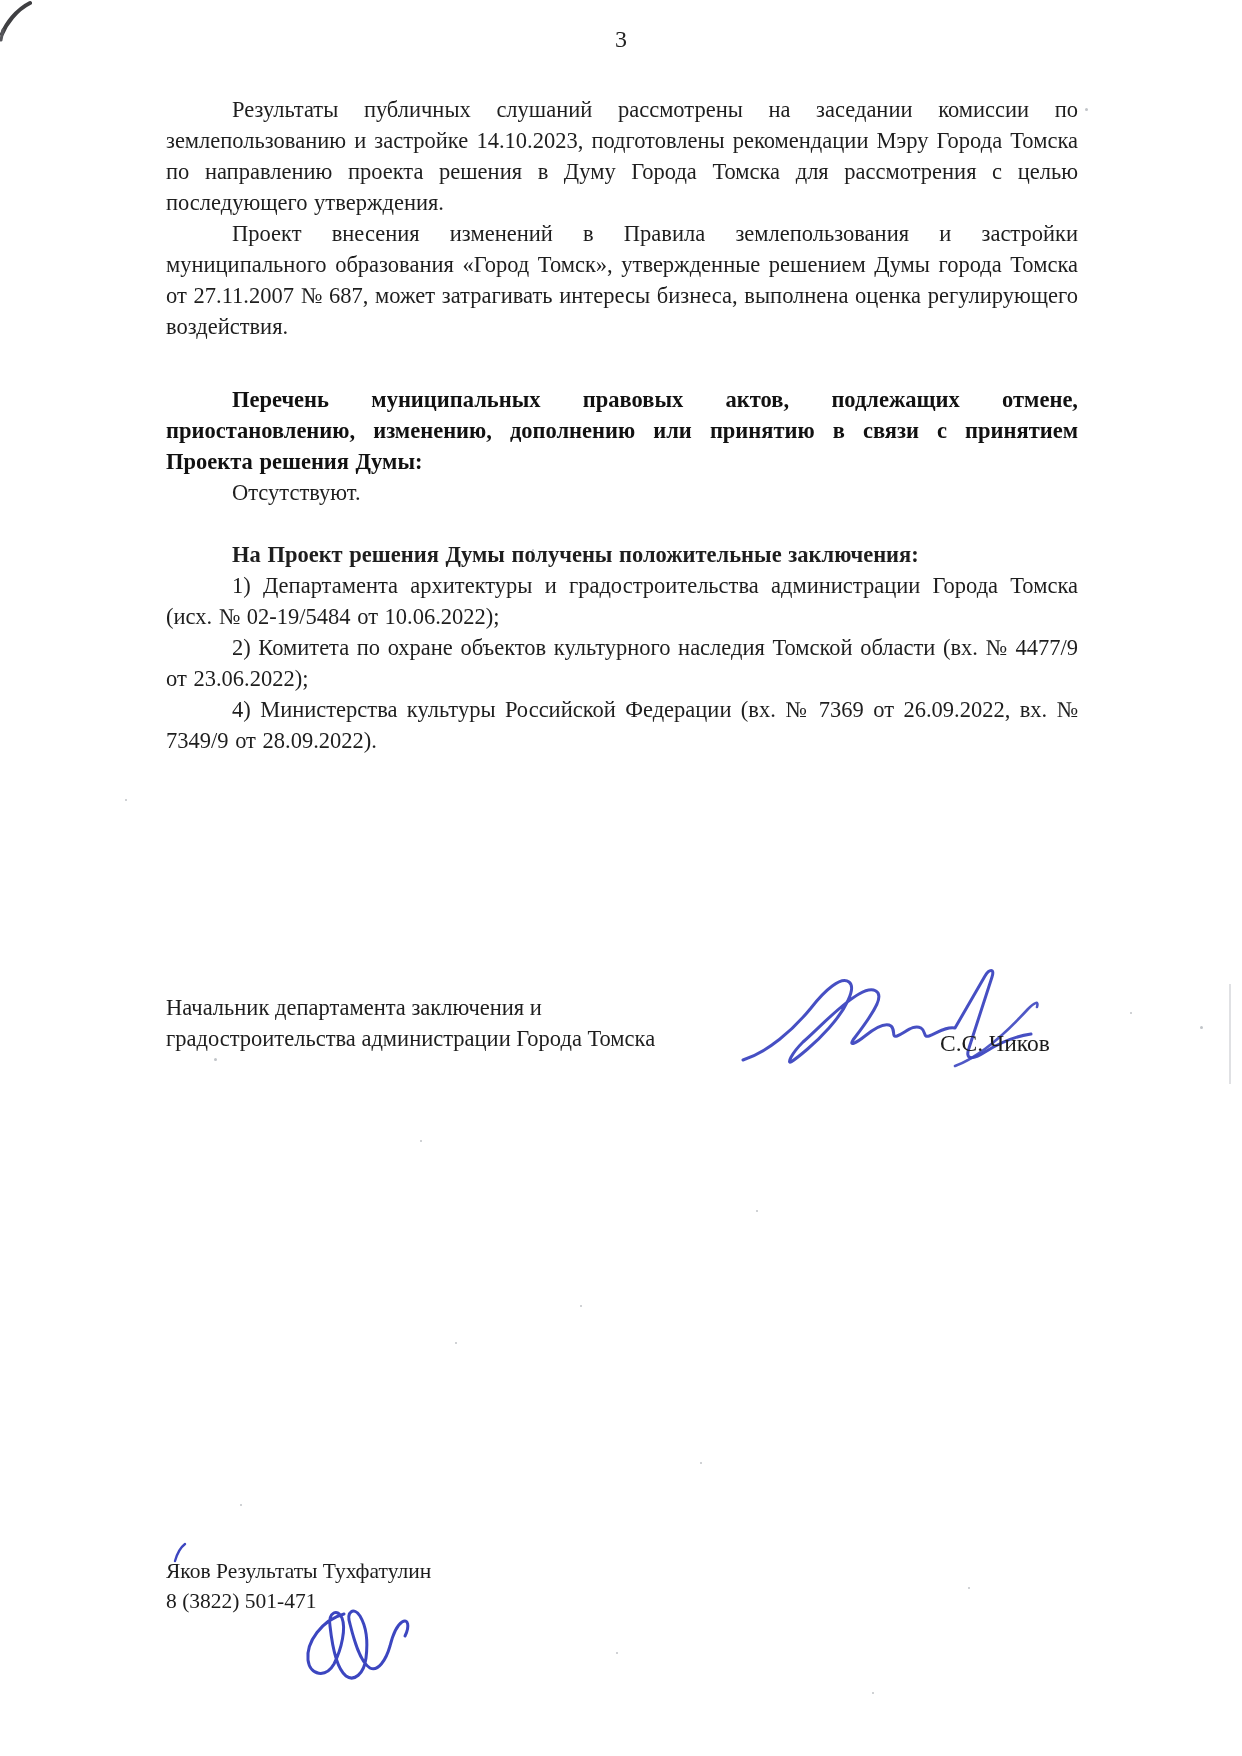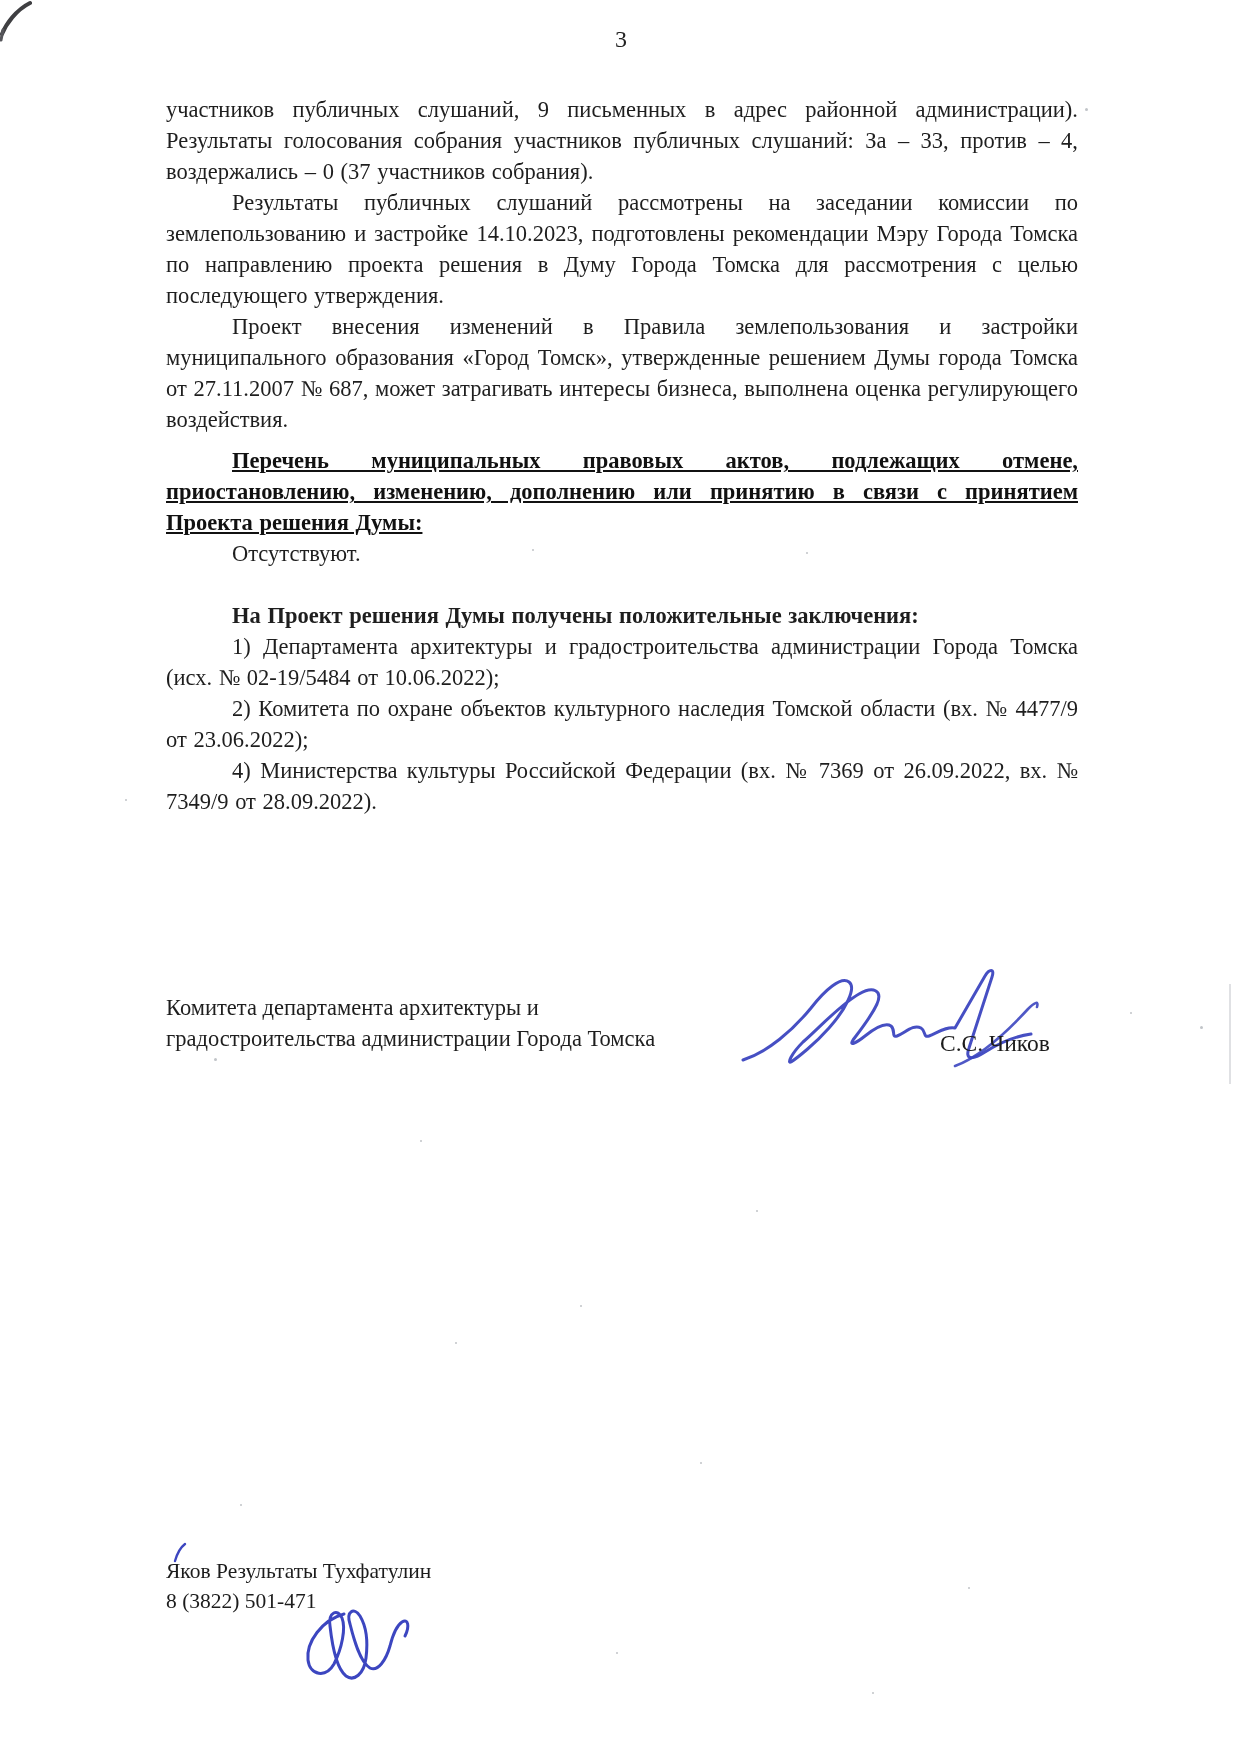--- a/index.html
+++ b/index.html
@@ -16,21 +16,21 @@
     text-align:center;font-size:24px;color:#222;
   }
   .content{
     position:absolute;left:166px;top:94px;width:912px;
     font-size:22.5px;line-height:31px;
     text-align:justify;
   }
   .para{margin:0;text-align:justify;text-align-last:left;word-spacing:1px;}
   .ind{text-indent:66px;}
   .bold{font-weight:bold;color:#111;}
-  .gap-lg{margin-top:10px;text-decoration:underline;}
+  .gap-lg{margin-top:42px;}
   .gap-md{margin-top:31px;font-weight:bold;}
   .signature-block{position:absolute;left:166px;top:992px;width:1010px;}
   .sig-title{font-size:22.5px;line-height:31px;}
   .sig-name{
     position:absolute;left:940px;top:1030px;
     font-size:23.5px;color:#1c1c1c;white-space:nowrap;
   }
   .sig-ink{position:absolute;left:733px;top:960px;}
   .footer-block{
     position:absolute;left:166px;top:1556px;
@@ -52,34 +52,33 @@
 <div class="page" style="--ink: #1e1e1e; --paper: #ffffff; --sigblue: #3c46c0;">
 
   <svg class="corner-mark" width="40" height="44" viewBox="0 0 40 44">
     <path d="M2,34 C6,24 16,10 30,3" stroke="#3f3f42" stroke-width="4" fill="none" stroke-linecap="round"></path>
     <path d="M1,40 L3,30" stroke="#55555a" stroke-width="3" fill="none" stroke-linecap="round"></path>
   </svg>
 
   <div class="page-number">3</div>
 
   <div class="content">
-    <p class="para">участников публичных слушаний, 9 письменных в адрес районной администрации). Результаты голосования собрания участников публичных слушаний: За – 33, против – 4, воздержались – 0 (37 участников собрания).</p>
     <p class="para ind">Результаты публичных слушаний рассмотрены на заседании комиссии по землепользованию и застройке 14.10.2023, подготовлены рекомендации Мэру Города Томска по направлению проекта решения в Думу Города Томска для рассмотрения с целью последующего утверждения.</p>
     <p class="para ind">Проект внесения изменений в Правила землепользования и застройки муниципального образования «Город Томск», утвержденные решением Думы города Томска от 27.11.2007 № 687, может затрагивать интересы бизнеса, выполнена оценка регулирующего воздействия.</p>
     <p class="para ind bold gap-lg">Перечень муниципальных правовых актов, подлежащих отмене, приостановлению, изменению, дополнению или принятию в связи с принятием Проекта решения Думы:</p>
     <p class="para ind">Отсутствуют.</p>
     <p class="para ind gap-md">На Проект решения Думы получены положительные заключения:</p>
     <p class="para ind">1) Департамента архитектуры и градостроительства администрации Города Томска (исх. № 02-19/5484 от 10.06.2022);</p>
     <p class="para ind">2) Комитета по охране объектов культурного наследия Томской области (вх. № 4477/9 от 23.06.2022);</p>
     <p class="para ind">4) Министерства культуры Российской Федерации (вх. № 7369 от 26.09.2022, вх. № 7349/9 от 28.09.2022).</p>
   </div>
 
   <div class="signature-block">
     <div class="sig-title">
-      <div>Комитета департамента архитектуры и</div>
+      <div>Начальник департамента заключения и</div>
       <div>градостроительства администрации Города Томска</div>
     </div>
   </div>
 
   <svg class="sig-ink" width="315" height="118" viewBox="0 0 315 118">
     <g fill="none" stroke="var(--sigblue,#3c46c0)" stroke-linecap="round" stroke-linejoin="round">
       <path stroke-width="3" opacity="0.95" d="M10,100
         C35,92 60,70 78,48
         C92,30 108,16 116,22
         C124,28 112,50 96,68

